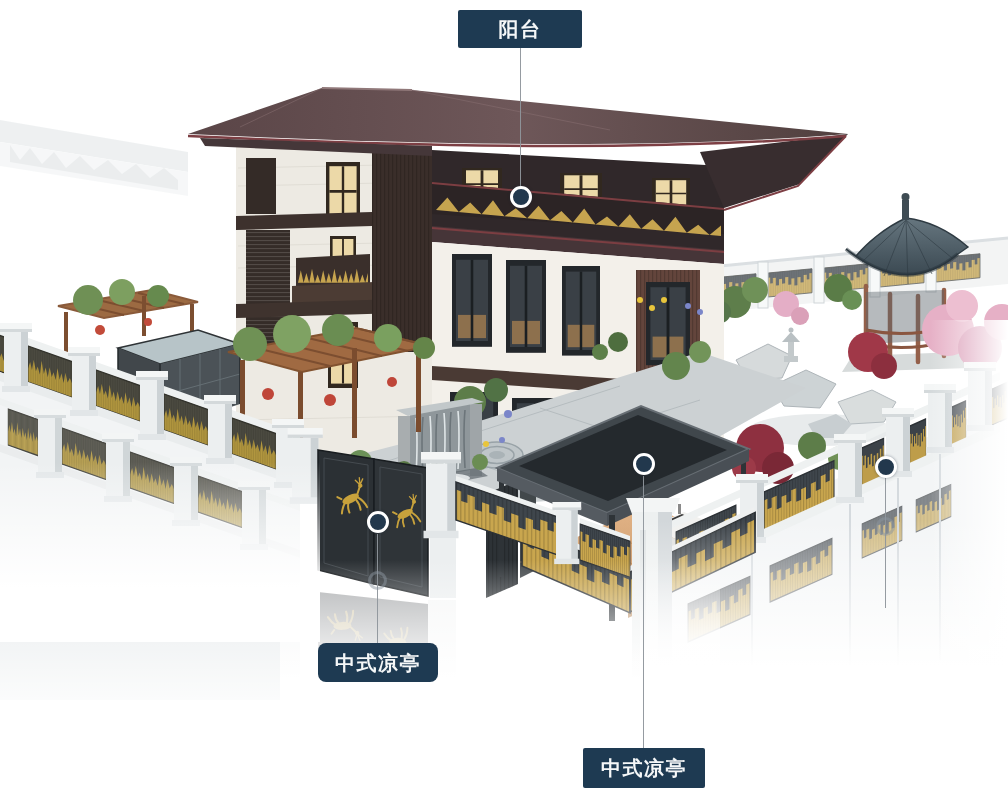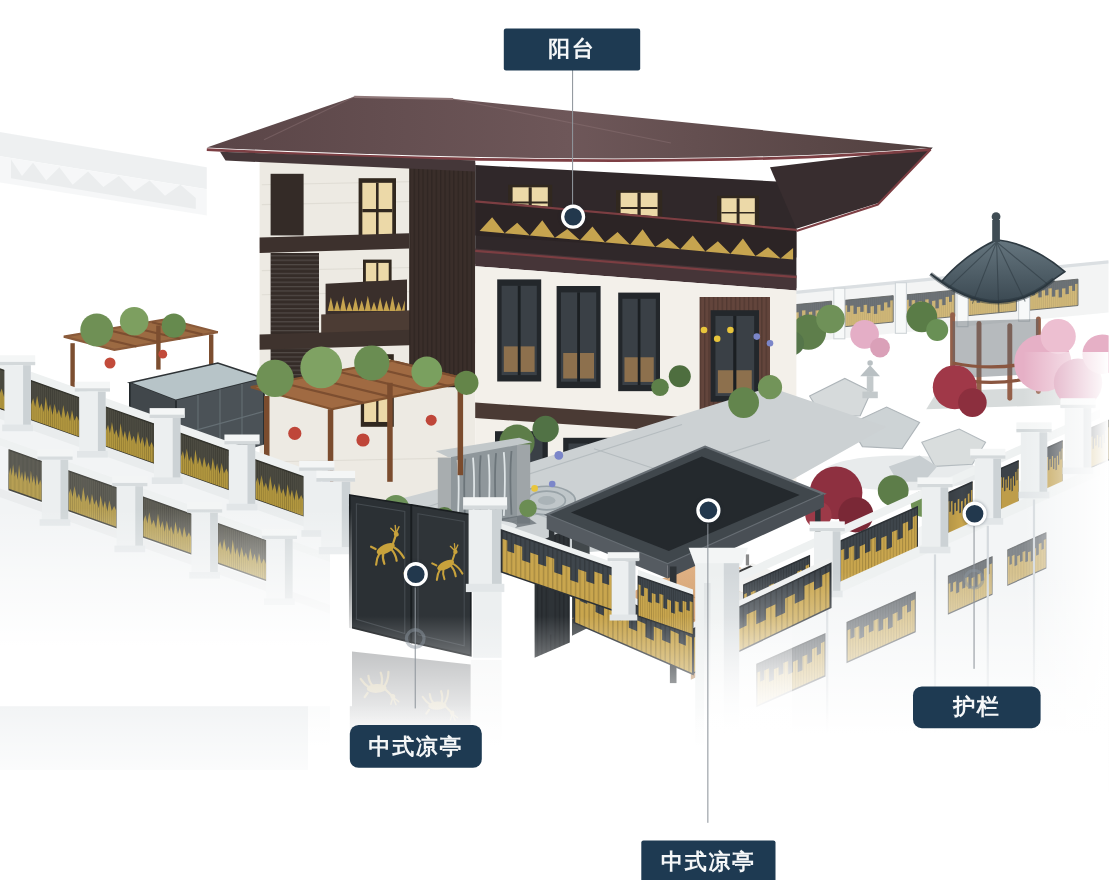--- a/index.html
+++ b/index.html
@@ -9,21 +9,21 @@
   
   .callout{position:absolute;left:0;top:0;width:100%;height:100%;pointer-events:none;}
   .co-line{position:absolute;width:1px;background:var(--callout-line,#8f969c);opacity:.95;}
   .co-marker{position:absolute;width:16px;height:16px;border:3px solid var(--marker-ring,#ffffff);
              border-radius:50%;background:var(--marker-fill,#22384d);
              box-shadow:0 0 3px rgba(25,40,55,.45);}
   .co-ghost{position:absolute;width:13px;height:13px;border:3px solid rgba(140,150,160,.5);
             border-radius:50%;background:transparent;}
   .co-label{position:absolute;display:flex;align-items:center;justify-content:center;
             background:var(--label-bg,#1e3a52);color:var(--label-text,#f5f7f8);
-            font-size:20px;font-weight:600;letter-spacing:1.5px;line-height:1;margin-top:16px;}
+            font-size:20px;font-weight:600;letter-spacing:1.5px;line-height:1;}
   #co-balcony  .co-line  {left:520px;top:48px;height:138px;}
   #co-balcony  .co-marker{left:510px;top:186px;}
   #co-balcony  .co-label {left:458px;top:10px;width:124px;height:38px;border-radius:2px;}
   #co-gate     .co-line  {left:377px;top:534px;height:110px;}
   #co-gate     .co-marker{left:367px;top:511px;}
   #co-gate     .co-ghost {left:368px;top:571px;}
   #co-gate     .co-label {left:318px;top:643px;width:120px;height:39px;border-radius:8px;}
   #co-pavilion .co-line  {left:643px;top:476px;height:272px;}
   #co-pavilion .co-marker{left:633px;top:453px;}
   #co-pavilion .co-label {left:583px;top:748px;width:122px;height:40px;border-radius:2px;}
@@ -541,15 +541,14 @@
   </div>
   <div class="callout" id="co-pavilion">
     <div class="co-line"></div>
     <div class="co-marker"></div>
     <div class="co-label">中式凉亭</div>
   </div>
   <div class="callout" id="co-railing">
     <div class="co-line"></div>
     <div class="co-ghost"></div>
     <div class="co-marker"></div>
-    <div class="co-label">护栏</div>
   </div>
 </div>
 
 </body></html>

